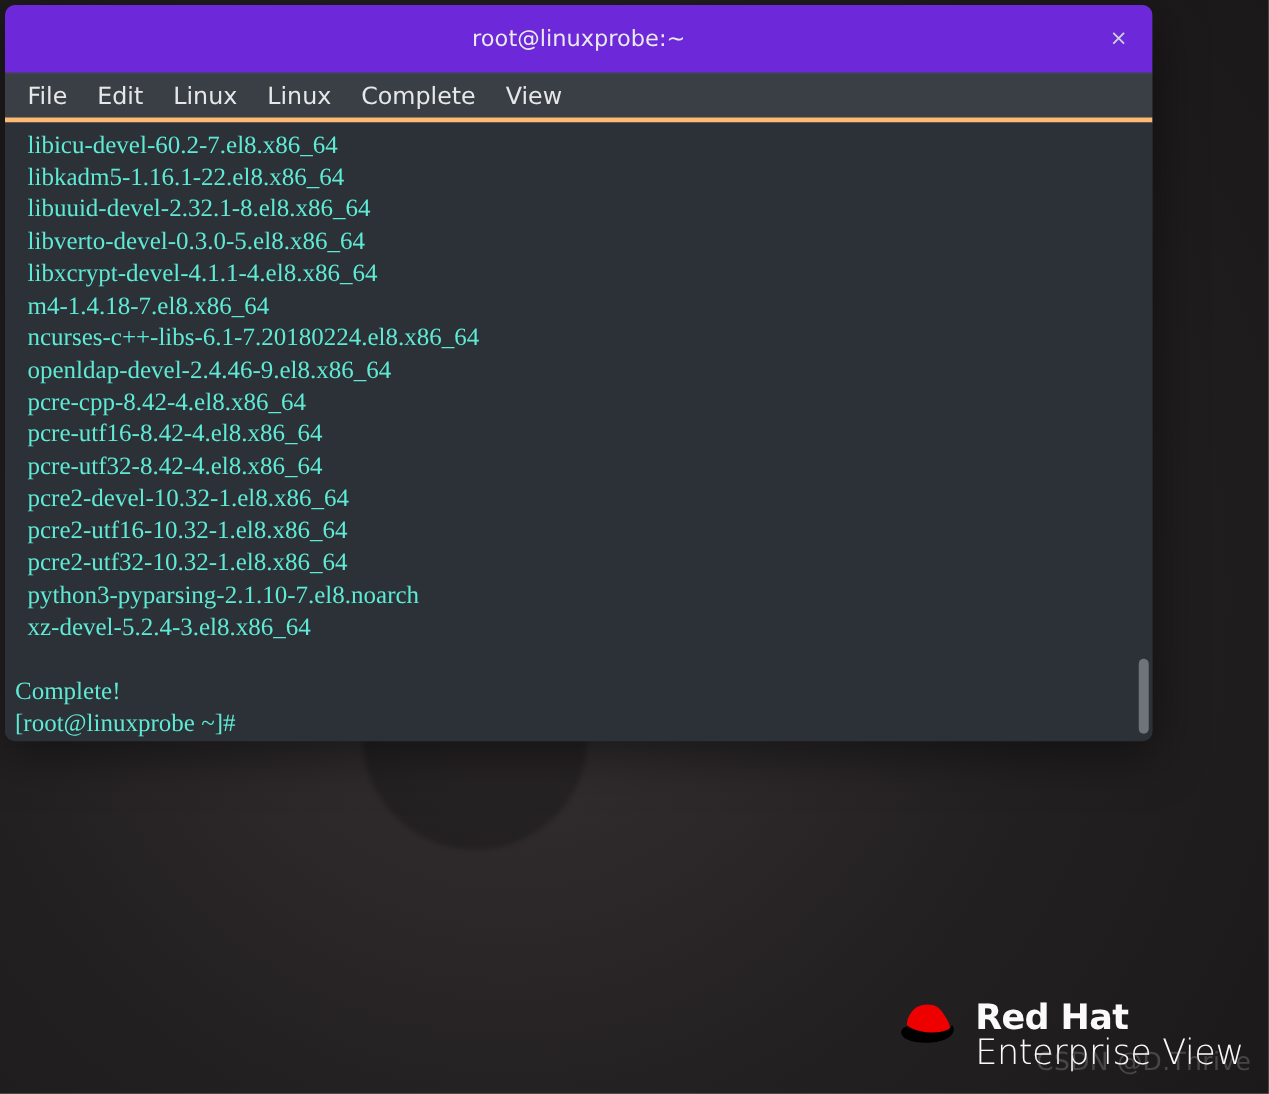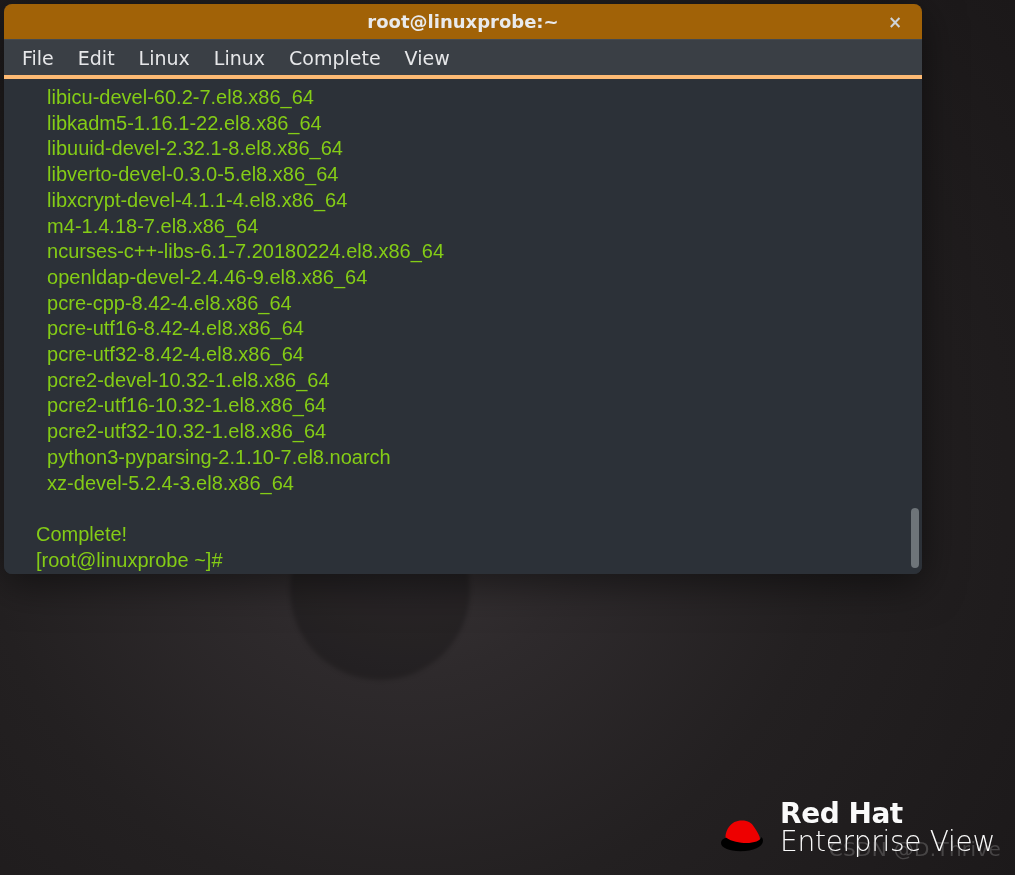--- a/index.html
+++ b/index.html
@@ -22,29 +22,29 @@
     position: absolute;
     top: 4px; left: 4px;
     width: 918px;
     background: #2b3036;
     border-radius: 8px;
     box-shadow: 0 10px 40px rgba(0,0,0,0.5);
     overflow: hidden;
   }
 
   .titlebar {
-    height: 35px;
+    height: 54px;
     display: flex;
     align-items: center;
     justify-content: center;
     position: relative;
-    background: #a16207;
+    background: #6d28d9;
     color: #e9eaec;
     font-size: 18px;
-    font-weight: 700;
+    font-weight: 400;
   }
   .close-btn {
     position: absolute;
     right: 16px; top: 50%;
     transform: translateY(-50%);
     width: 22px; height: 22px;
     display: flex; align-items: center; justify-content: center;
     color: #cfd3d7;
     font-size: 17px;
     cursor: pointer;
@@ -67,26 +67,25 @@
     cursor: pointer;
   }
 
   .terminal-body {
     position: relative;
     background: #2c3138;
     padding: 6px 0 8px 8px;
     height: 495px;
   }
   .terminal-body pre {
-    font-family: Liberation Sans, sans-serif;
+    font-family: Liberation Serif, serif;
     font-size: 20px;
     line-height: 25.7px;
-    color: #84cc16;
+    color: #5eead4;
     white-space: pre;
-    margin-left: 24px;
   }
   .scrollbar-track {
     position: absolute;
     right: 3px; top: 4px; bottom: 4px;
     width: 8px;
     background: transparent;
   }
   .scrollbar-thumb {
     position: absolute;
     right: 0; left: 0;
@@ -95,21 +94,21 @@
     background: #6e7479;
     border-radius: 4px;
   }
 
   
   .rh-logo {
     position: absolute;
     right: 20px;
     bottom: 18px;
     display: flex;
-    align-items: flex-end;
+    align-items: flex-start;
     gap: 14px;
     color: #fafafa;
   }
   .rh-hat {
     width: 48px; height: 40px;
     position: relative;
   }
   .rh-hat svg { width: 100%; height: 100%; display: block; }
   .rh-text { display: flex; flex-direction: column; line-height: 1.02; }
   .rh-text .l1 { font-size: 28px; font-weight: 800; letter-spacing: -0.5px; }

